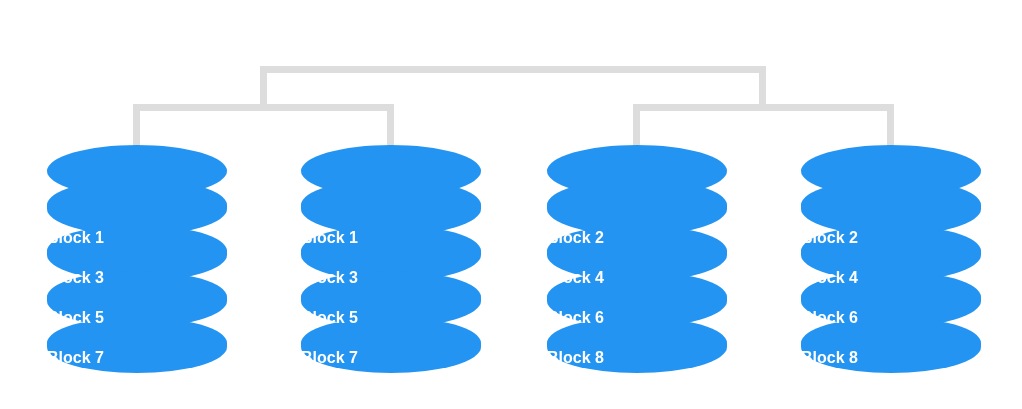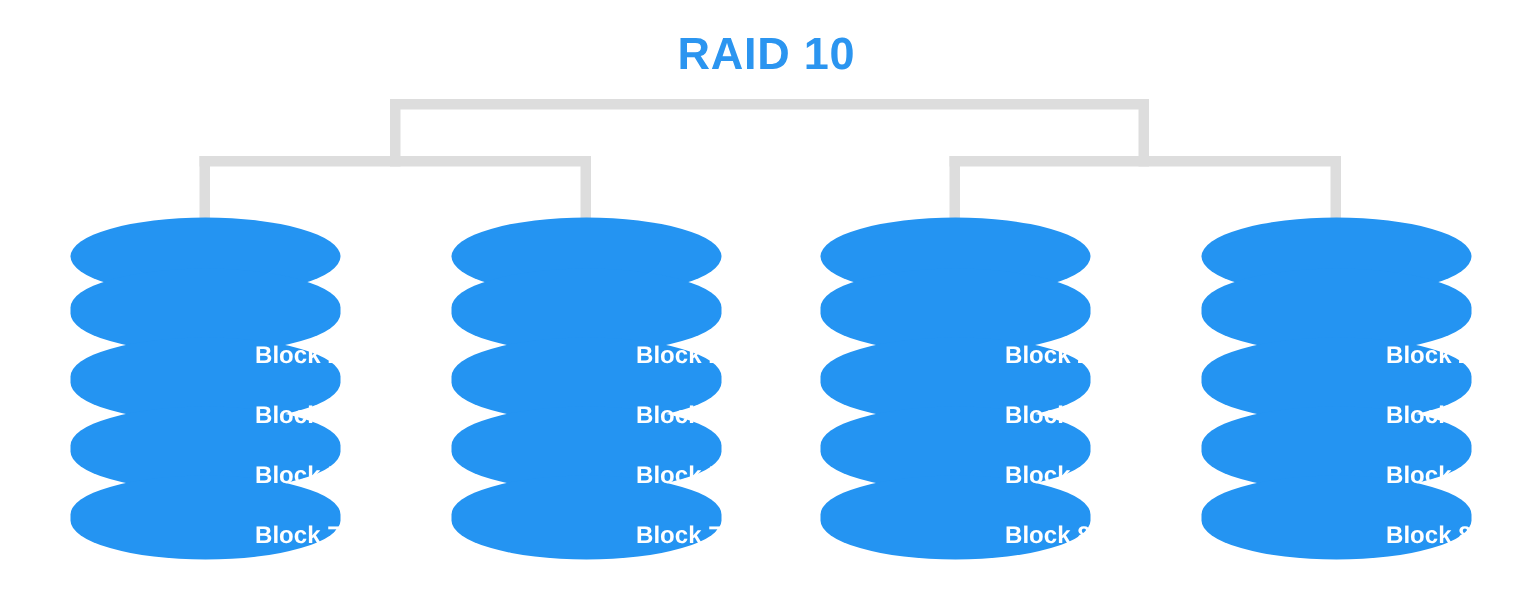--- a/index.html
+++ b/index.html
@@ -70,34 +70,33 @@
     top: 0;
     width: 180px;
     height: 52px;
     background: #2494f2;
     border-radius: 50%;
   }
   .band-label {
     position: absolute;
     left: 0;
     width: 180px;
-    text-align: right;
+    text-align: left;
     font-size: 16px;
     font-weight: bold;
     color: #ffffff;
     user-select: none;
     line-height: 1;
   }
 </style>
 </head>
 <body>
 
 <div id="diagram">
 
-  <div id="title">RAID 10</div>
 
   <div class="conn conn-h" style="left:260px; top:66px; width:506px;"></div>
 
   <div class="conn conn-v" style="left:260px; top:66px; height:45px;"></div>
 
   <div class="conn conn-v" style="left:759px; top:66px; height:45px;"></div>
 
   <div class="conn conn-h" style="left:133px; top:104px; width:261px;"></div>
 
   <div class="conn conn-h" style="left:633px; top:104px; width:261px;"></div>

